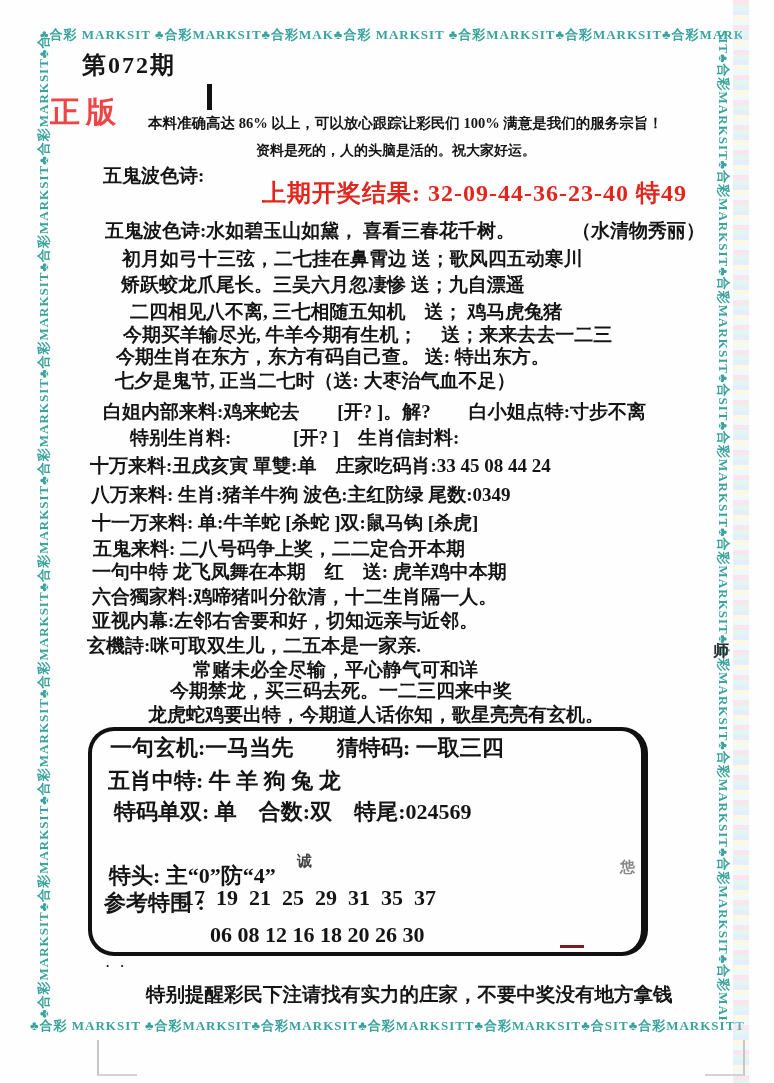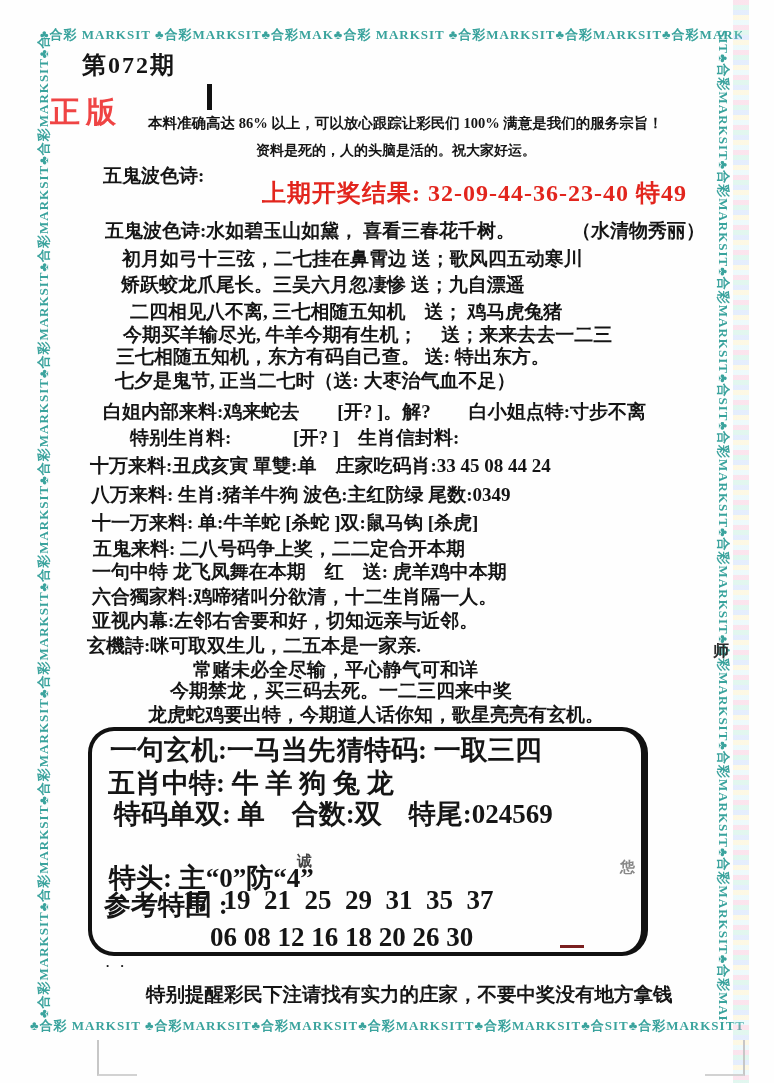--- a/index.html
+++ b/index.html
@@ -24,21 +24,21 @@
   .band-v{width:26px;}
   .band-v .rot{position:absolute;white-space:nowrap;}
   .ln{
     position:absolute;
     font-weight:bold;
     white-space:pre;
     font-size:19px;
     color:#151515;
     line-height:1.1;
   }
-  .boxln{font-size:27px;}
+  .boxln{font-size:22px;}
   .title{
     position:absolute;
     font-size:46px;
     font-weight:bold;
     letter-spacing:5px;
     color:#b62ab6;
     text-shadow:1px 1px 0 #e9b9e9;
     white-space:pre;
   }
   .red{color:#cf1d1d;}
@@ -98,21 +98,21 @@
 
   <div class="ln" style="left:103px;top:166px;">五鬼波色诗:</div>
 
   <div class="ln result" style="left:262px;top:180px;">上期开奖结果: 32-09-44-36-23-40 特49</div>
 
   <div class="ln" style="left:105px;top:221px;">五鬼波色诗:水如碧玉山如黛， 喜看三春花千树。　　　（水清物秀丽）</div>
   <div class="ln" style="left:122px;top:249px;">初月如弓十三弦，二七挂在鼻霄边 送；歌风四五动寒川</div>
   <div class="ln" style="left:121px;top:275px;">矫跃蛟龙爪尾长。三吴六月忽凄惨 送；九自漂遥</div>
   <div class="ln" style="left:130px;top:302px;">二四相见八不离, 三七相随五知机　送； 鸡马虎兔猪</div>
   <div class="ln" style="left:123px;top:325px;">今期买羊输尽光, 牛羊今期有生机；　 送；来来去去一二三</div>
-  <div class="ln" style="left:116px;top:347px;">三七相随五知机，东方有码自己查。 送: 特出东方。</div>
+  <div class="ln" style="left:116px;top:347px;">今期生肖在东方，东方有码自己查。 送: 特出东方。</div>
   <div class="ln" style="left:115px;top:371px;">七夕是鬼节, 正当二七时（送: 大枣治气血不足）</div>
 
   <div class="ln" style="left:103px;top:402px;">白姐内部来料:鸡来蛇去　　[开? ]。解?　　白小姐点特:寸步不离</div>
   <div class="ln" style="left:130px;top:428px;">特别生肖料:　　　 [开? ]　生肖信封料:</div>
   <div class="ln" style="left:90px;top:456px;">十万来料:丑戌亥寅 單雙:单　庄家吃码肖:33 45 08 44 24</div>
   <div class="ln" style="left:91px;top:485px;">八万来料: 生肖:猪羊牛狗 波色:主红防绿 尾数:0349</div>
   <div class="ln" style="left:92px;top:513px;">十一万来料: 单:牛羊蛇 [杀蛇 ]双:鼠马钩 [杀虎]</div>
   <div class="ln" style="left:93px;top:539px;">五鬼来料: 二八号码争上奖，二二定合开本期</div>
   <div class="ln" style="left:92px;top:562px;">一句中特 龙飞凤舞在本期　红　送: 虎羊鸡中本期</div>
   <div class="ln" style="left:92px;top:611px;">亚视内幕:左邻右舍要和好，切知远亲与近邻。</div>

